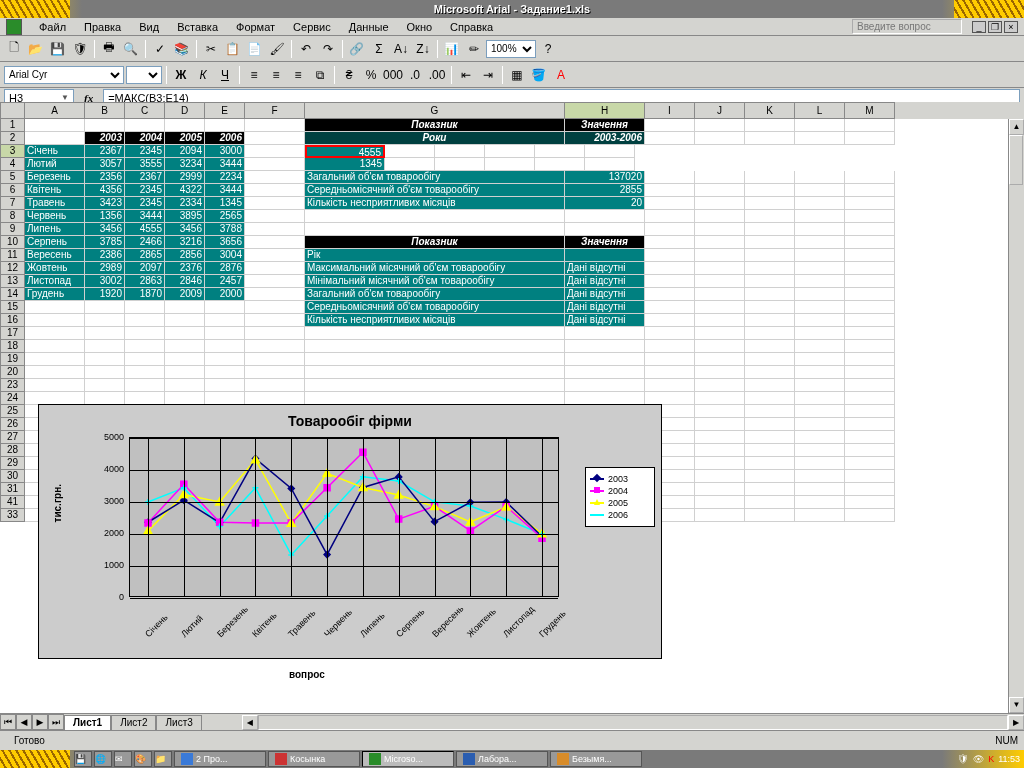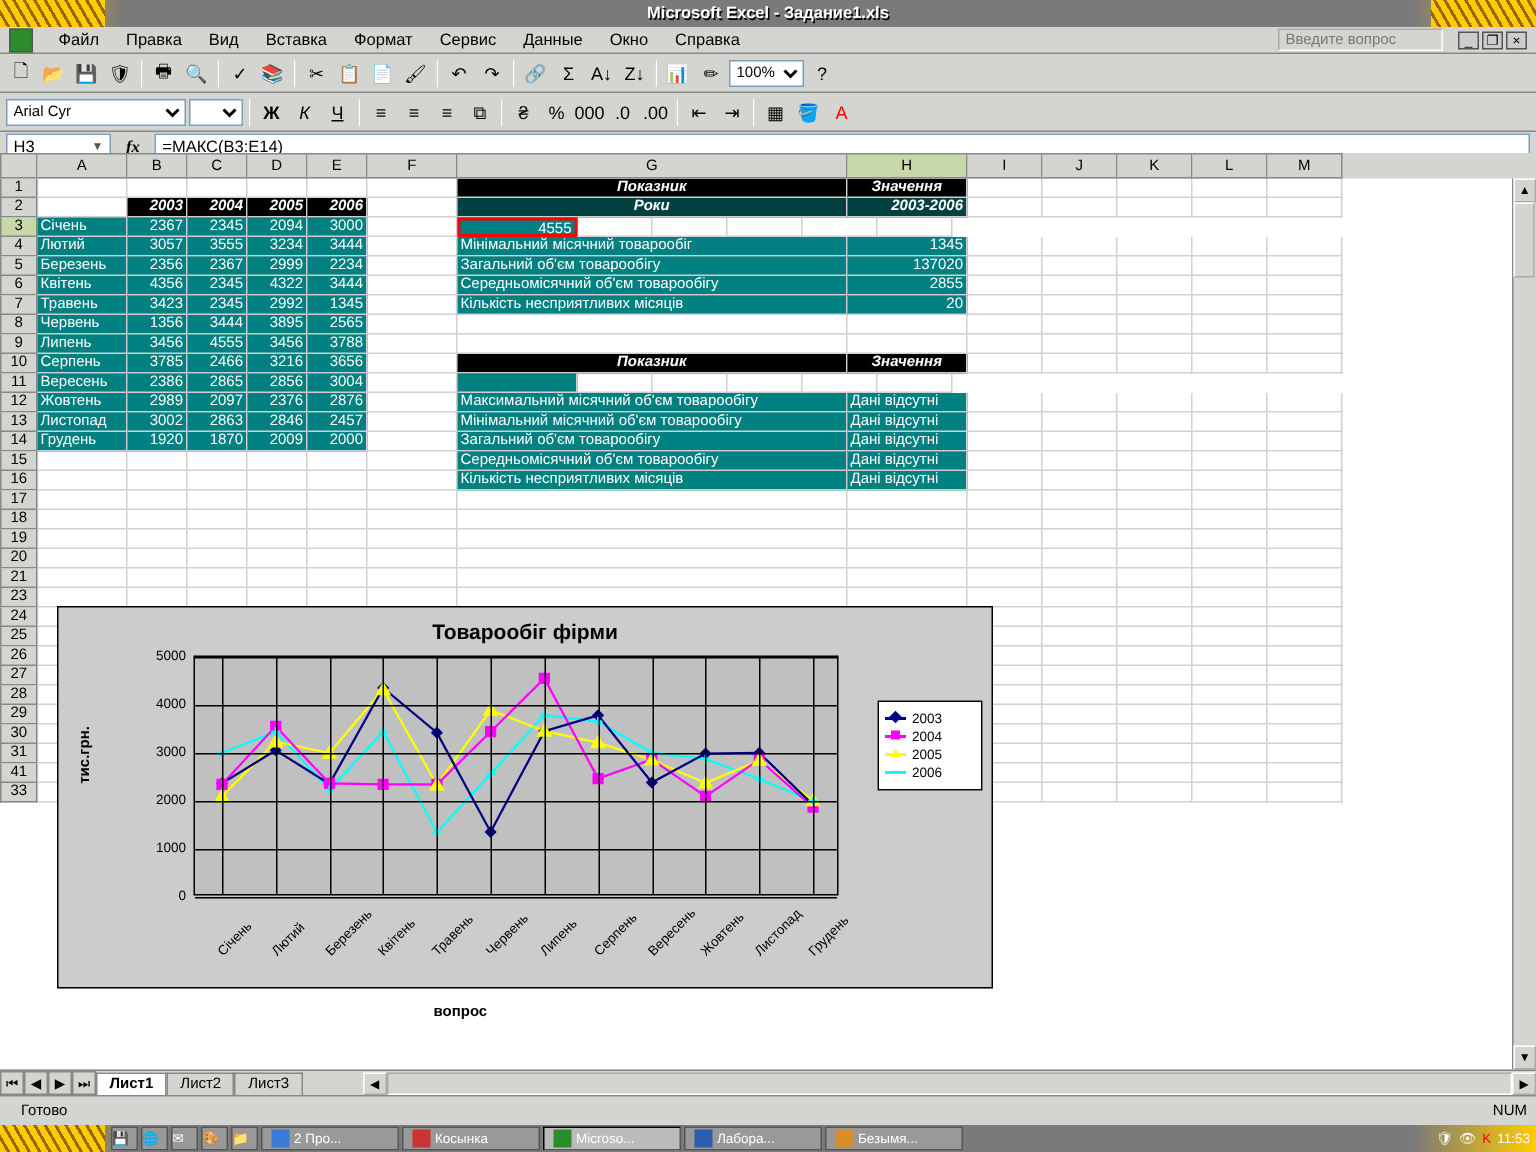--- a/index.html
+++ b/index.html
@@ -82,21 +82,21 @@
 .taskbar .tbtn2.active { background:#bbb; border:1px inset #555; }
 .taskbar .tbtn2 .ico { width:12px; height:12px; background:#2a8c2a; }
 .taskbar .tray { display:flex; align-items:center; gap:4px; padding:0 4px; color:#fff; font-size:9px; }
 svg.lines { position:absolute; left:0; top:0; width:100%; height:100%; }
 </style>
 </head>
 <body>
 
 <div class="titlebar">
   <div class="honeycomb"></div>
-  <span class="title">Microsoft Excel - Задание1.xls</span>
+  <span class="title">Microsoft Arial - Задание1.xls</span>
   <div class="honeycomb r"></div>
 </div>
 
 <div class="menubar">
   <div class="icon"></div>
   <span class="menuitm">Файл</span>
   <span class="menuitm">Правка</span>
   <span class="menuitm">Вид</span>
   <span class="menuitm">Вставка</span>
   <span class="menuitm">Формат</span>
@@ -256,21 +256,20 @@
           <div class="cell" style="width: 50px;"></div>
         </div>
         <div class="row">
           <div class="rowh">4</div>
           <div class="cell teal" style="width: 60px;">Лютий</div>
           <div class="cell teal tr" style="width: 40px;">3057</div>
           <div class="cell teal tr" style="width: 40px;">3555</div>
           <div class="cell teal tr" style="width: 40px;">3234</div>
           <div class="cell teal tr" style="width: 40px;">3444</div>
           <div class="cell" style="width: 60px;"></div>
-          <div class="cell teal" style="width: 260px;">Мінімальний місячний товарообіг</div>
           <div class="cell teal tr" style="width: 80px;">1345</div>
           <div class="cell" style="width: 50px;"></div>
           <div class="cell" style="width: 50px;"></div>
           <div class="cell" style="width: 50px;"></div>
           <div class="cell" style="width: 50px;"></div>
           <div class="cell" style="width: 50px;"></div>
         </div>
         <div class="row">
           <div class="rowh">5</div>
           <div class="cell teal" style="width: 60px;">Березень</div>
@@ -301,21 +300,21 @@
           <div class="cell" style="width: 50px;"></div>
           <div class="cell" style="width: 50px;"></div>
           <div class="cell" style="width: 50px;"></div>
           <div class="cell" style="width: 50px;"></div>
         </div>
         <div class="row">
           <div class="rowh">7</div>
           <div class="cell teal" style="width: 60px;">Травень</div>
           <div class="cell teal tr" style="width: 40px;">3423</div>
           <div class="cell teal tr" style="width: 40px;">2345</div>
-          <div class="cell teal tr" style="width: 40px;">2992</div>
+          <div class="cell teal tr" style="width: 40px;">2334</div>
           <div class="cell teal tr" style="width: 40px;">1345</div>
           <div class="cell" style="width: 60px;"></div>
           <div class="cell teal" style="width: 260px;">Кількість несприятливих місяців</div>
           <div class="cell teal tr" style="width: 80px;">20</div>
           <div class="cell" style="width: 50px;"></div>
           <div class="cell" style="width: 50px;"></div>
           <div class="cell" style="width: 50px;"></div>
           <div class="cell" style="width: 50px;"></div>
           <div class="cell" style="width: 50px;"></div>
         </div>
@@ -368,20 +367,21 @@
           <div class="cell" style="width: 50px;"></div>
         </div>
         <div class="row">
           <div class="rowh">11</div>
           <div class="cell teal" style="width: 60px;">Вересень</div>
           <div class="cell teal tr" style="width: 40px;">2386</div>
           <div class="cell teal tr" style="width: 40px;">2865</div>
           <div class="cell teal tr" style="width: 40px;">2856</div>
           <div class="cell teal tr" style="width: 40px;">3004</div>
           <div class="cell" style="width: 60px;"></div>
+          <div class="cell teal" style="width: 260px;">Рік</div>
           <div class="cell teal" style="width: 80px;"></div>
           <div class="cell" style="width: 50px;"></div>
           <div class="cell" style="width: 50px;"></div>
           <div class="cell" style="width: 50px;"></div>
           <div class="cell" style="width: 50px;"></div>
           <div class="cell" style="width: 50px;"></div>
         </div>
         <div class="row">
           <div class="rowh">12</div>
           <div class="cell teal" style="width: 60px;">Жовтень</div>
@@ -505,36 +505,20 @@
           <div class="cell" style="width: 260px;"></div>
           <div class="cell" style="width: 80px;"></div>
           <div class="cell" style="width: 50px;"></div>
           <div class="cell" style="width: 50px;"></div>
           <div class="cell" style="width: 50px;"></div>
           <div class="cell" style="width: 50px;"></div>
           <div class="cell" style="width: 50px;"></div>
         </div>
         <div class="row">
           <div class="rowh">20</div>
-          <div class="cell" style="width: 60px;"></div>
-          <div class="cell" style="width: 40px;"></div>
-          <div class="cell" style="width: 40px;"></div>
-          <div class="cell" style="width: 40px;"></div>
-          <div class="cell" style="width: 40px;"></div>
-          <div class="cell" style="width: 60px;"></div>
-          <div class="cell" style="width: 260px;"></div>
-          <div class="cell" style="width: 80px;"></div>
-          <div class="cell" style="width: 50px;"></div>
-          <div class="cell" style="width: 50px;"></div>
-          <div class="cell" style="width: 50px;"></div>
-          <div class="cell" style="width: 50px;"></div>
-          <div class="cell" style="width: 50px;"></div>
-        </div>
-        <div class="row">
-          <div class="rowh">21</div>
           <div class="cell" style="width: 60px;"></div>
           <div class="cell" style="width: 40px;"></div>
           <div class="cell" style="width: 40px;"></div>
           <div class="cell" style="width: 40px;"></div>
           <div class="cell" style="width: 40px;"></div>
           <div class="cell" style="width: 60px;"></div>
           <div class="cell" style="width: 260px;"></div>
           <div class="cell" style="width: 80px;"></div>
           <div class="cell" style="width: 50px;"></div>
           <div class="cell" style="width: 50px;"></div>

